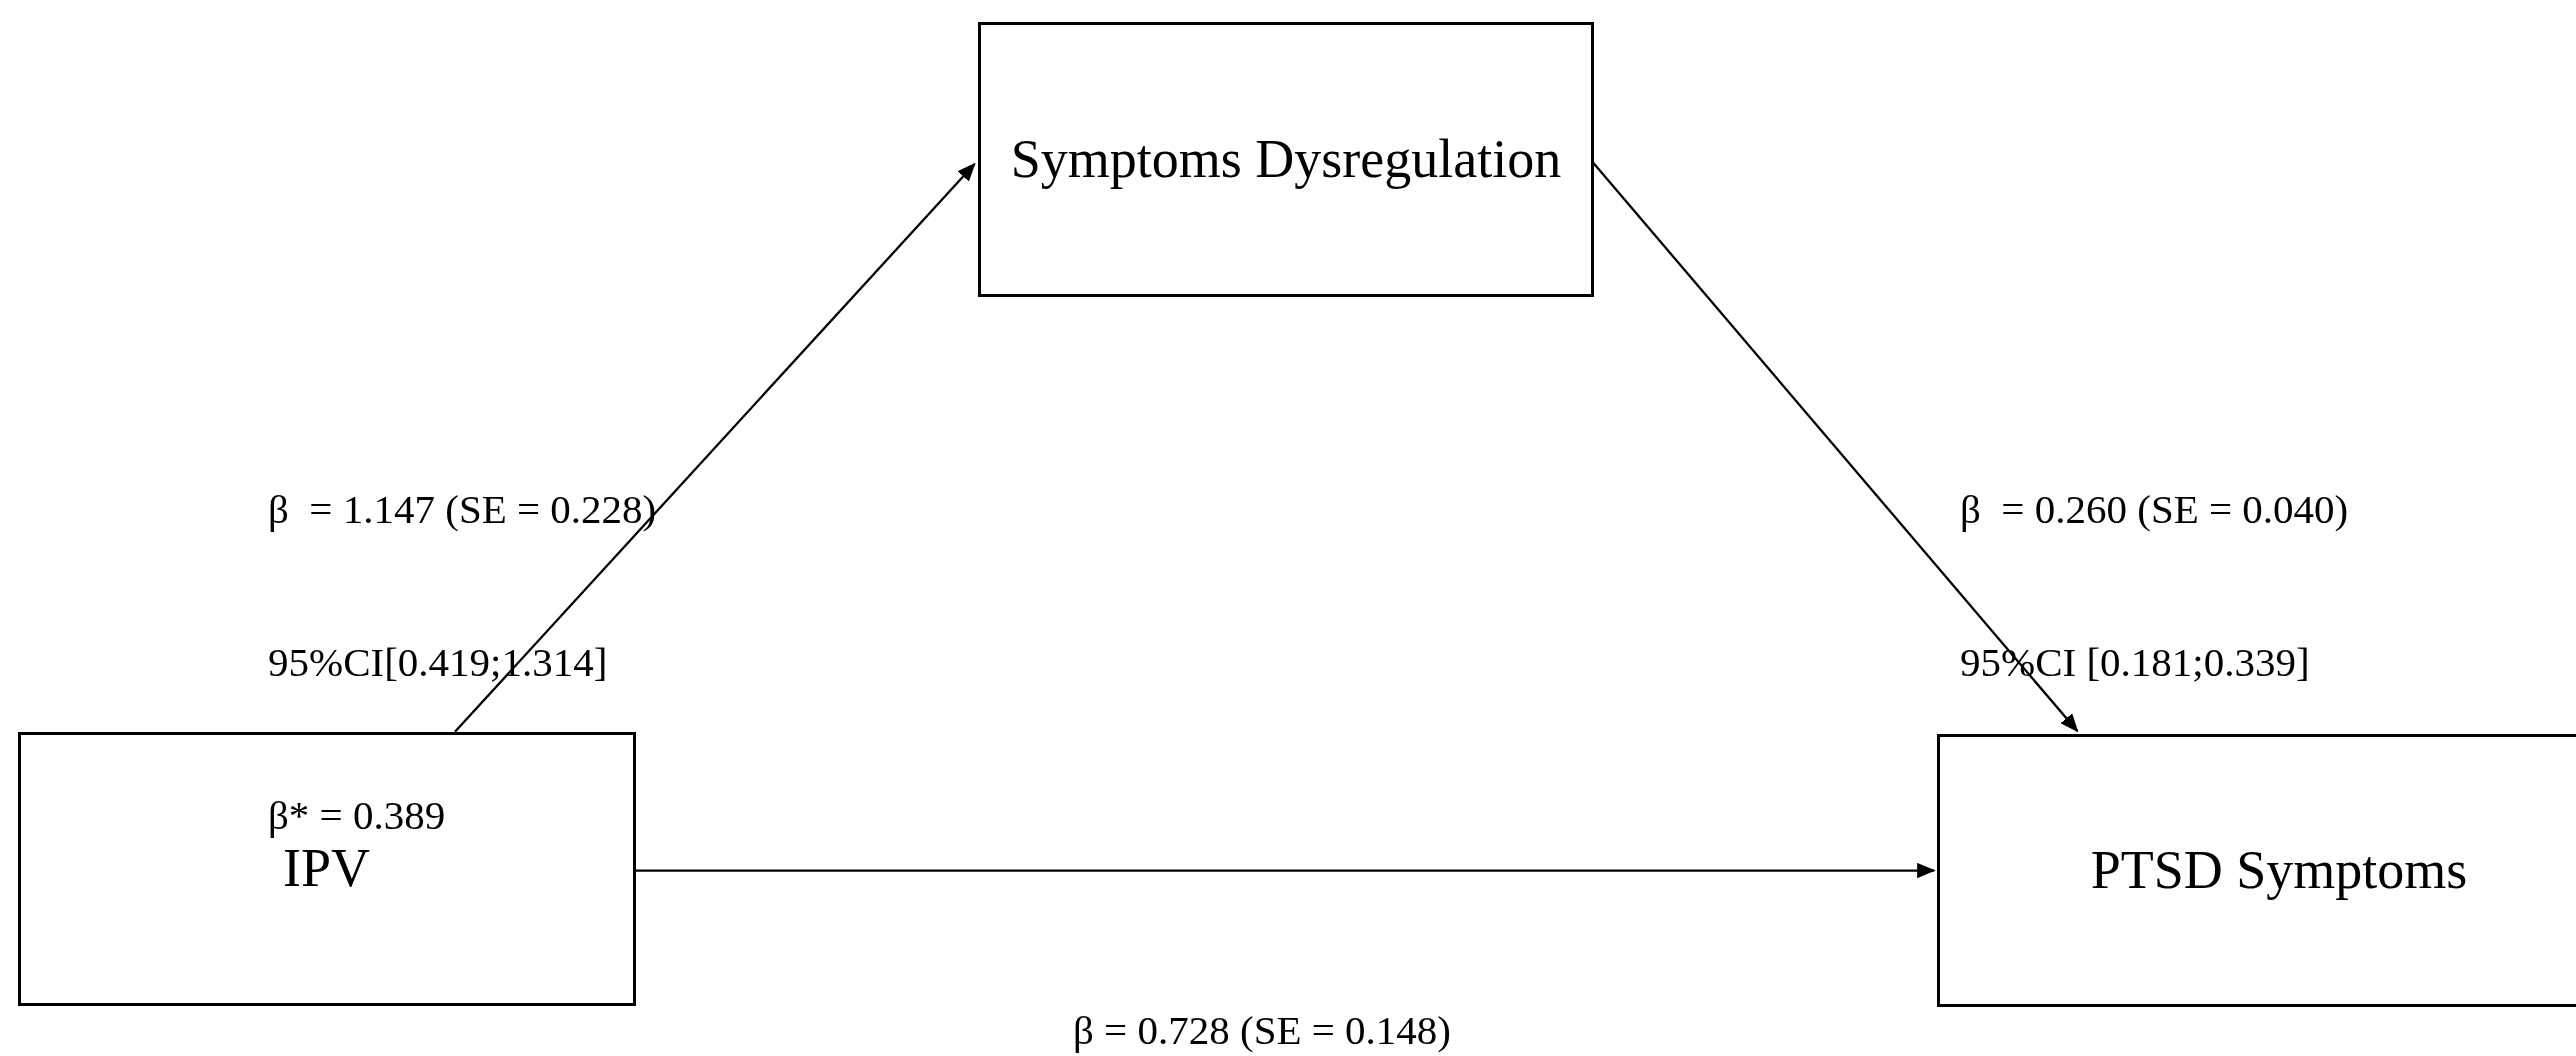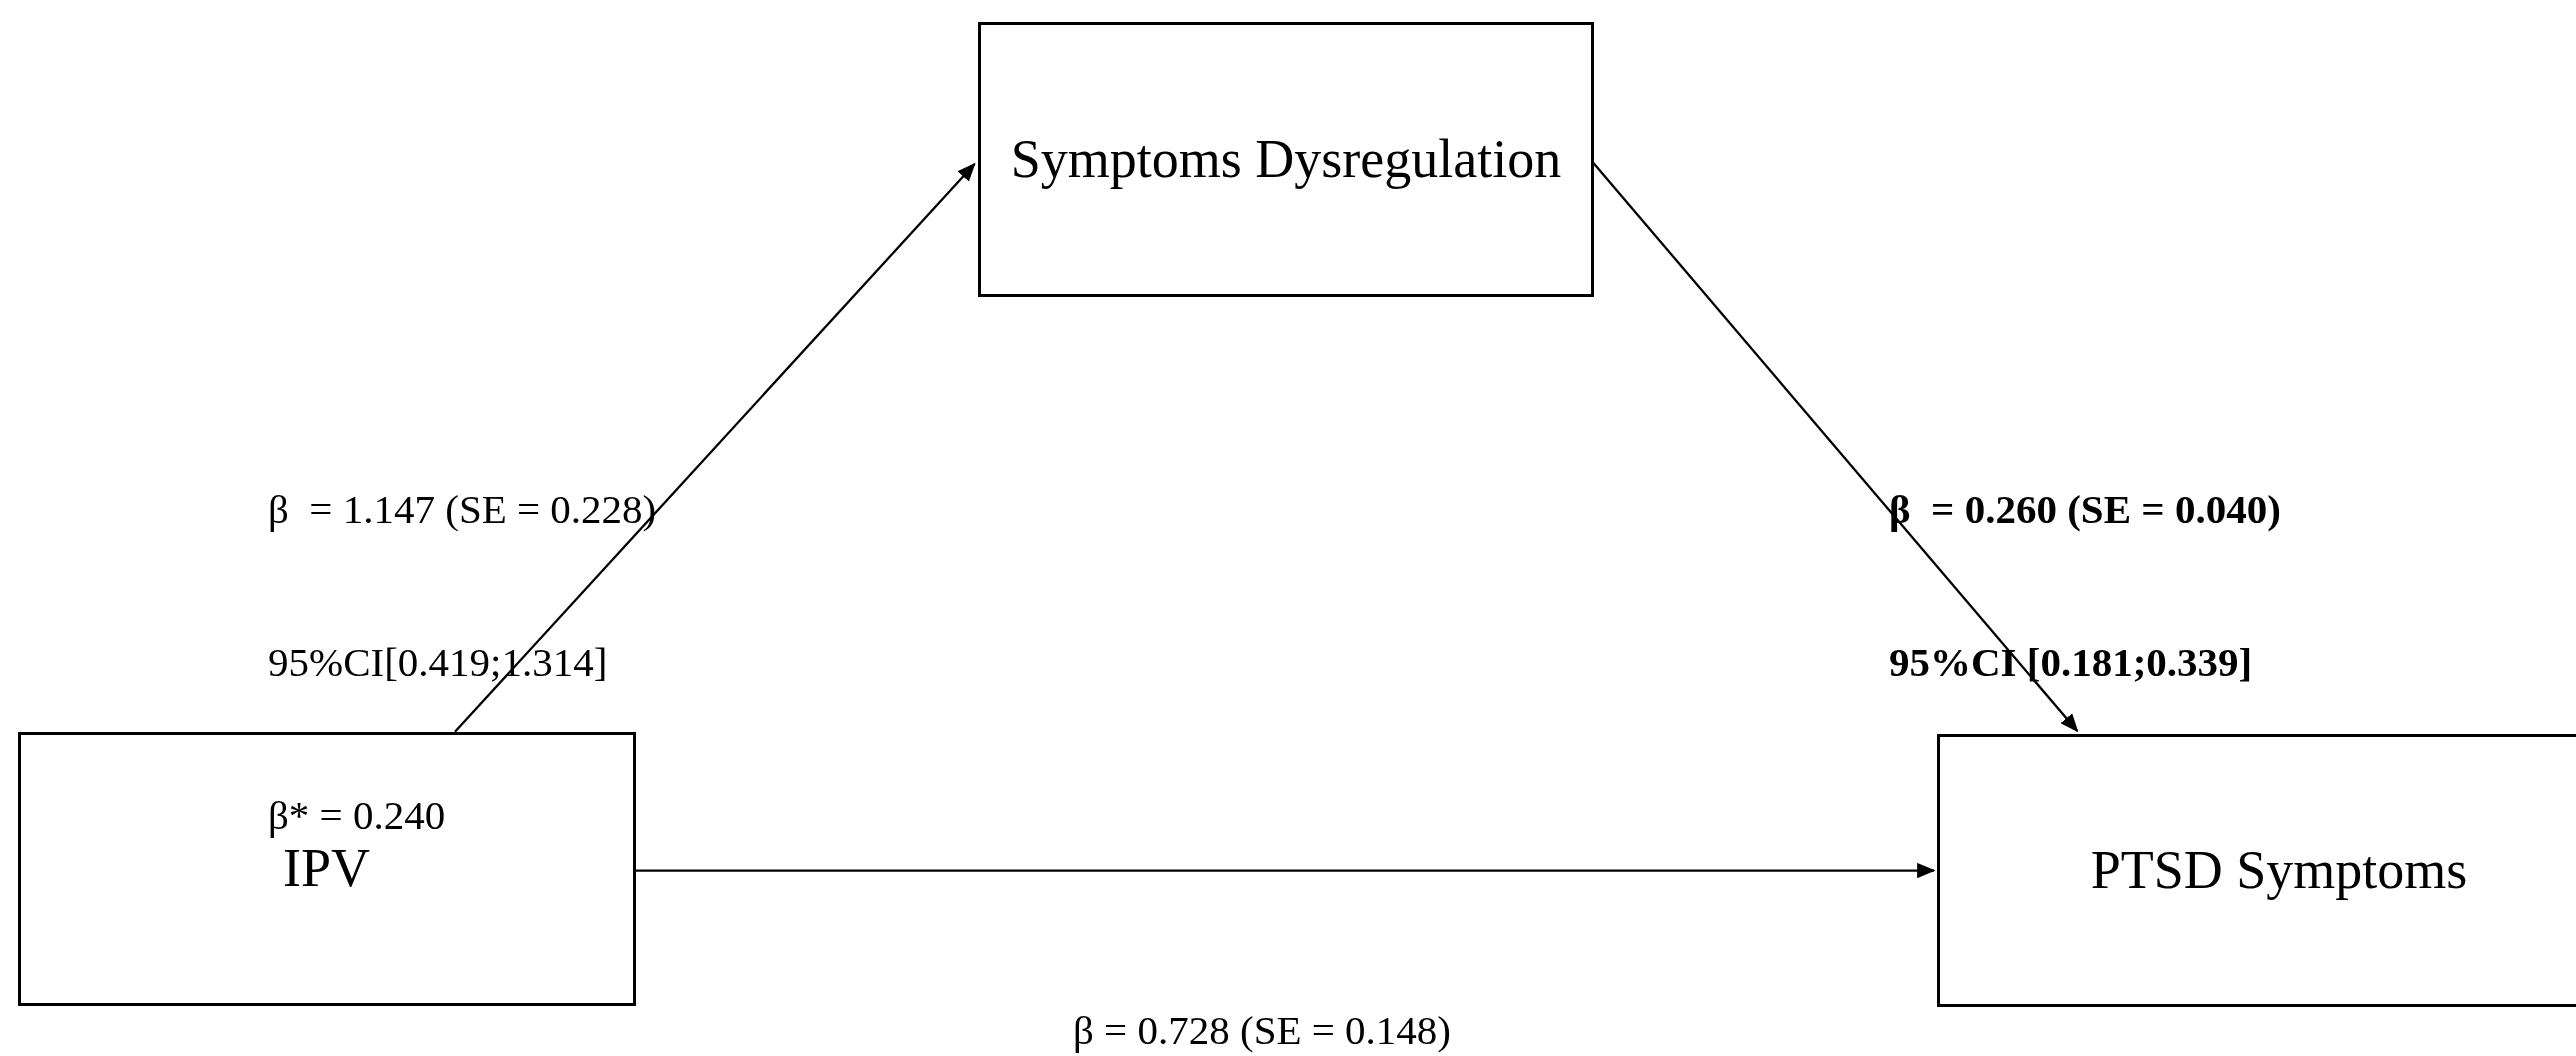--- a/index.html
+++ b/index.html
@@ -39,21 +39,21 @@
   #node-mediator  { left: 978px; top: 22px;  width: 616px; height: 275px; }
   #node-outcome   { left: 1937px; top: 734px; width: 684px; height: 273px; }
   .path-label {
     position: absolute;
     font-size: 41px;
     line-height: 51px;
     white-space: pre;
     text-align: left;
   }
   #label-a { left: 268px;  top: 382px; }
-  #label-b { left: 1889px; top: 382px; font-weight: bold; }
+  #label-b { left: 1960px; top: 382px; }
   #label-c { left: 1073px; top: 903px; }
 </style>
 </head>
 <body>
 
 <div class="stage">
 
   <svg class="arrow-layer" width="2576" height="1056" viewBox="0 0 3360 1378" xmlns="http://www.w3.org/2000/svg">
     <defs>
       <marker id="arrowhead" viewBox="0 0 12 10" refX="11" refY="5" markerWidth="24" markerHeight="20" orient="auto" markerUnits="userSpaceOnUse">
@@ -73,21 +73,21 @@
     <div>Symptoms Dysregulation</div>
   </div>
 
   <div class="node" id="node-outcome">
     <div>PTSD Symptoms</div>
   </div>
 
   <div class="path-label" id="label-a">
     <div>β  = 1.147 (SE = 0.228)</div>
     <div>95%CI[0.419;1.314]</div>
-    <div>β* = 0.240</div>
+    <div>β* = 0.389</div>
   </div>
 
   <div class="path-label" id="label-b">
     <div>β  = 0.260 (SE = 0.040)</div>
     <div>95%CI [0.181;0.339]</div>
   </div>
 
   <div class="path-label" id="label-c">
     <div>β = 0.728 (SE = 0.148)</div>
     

